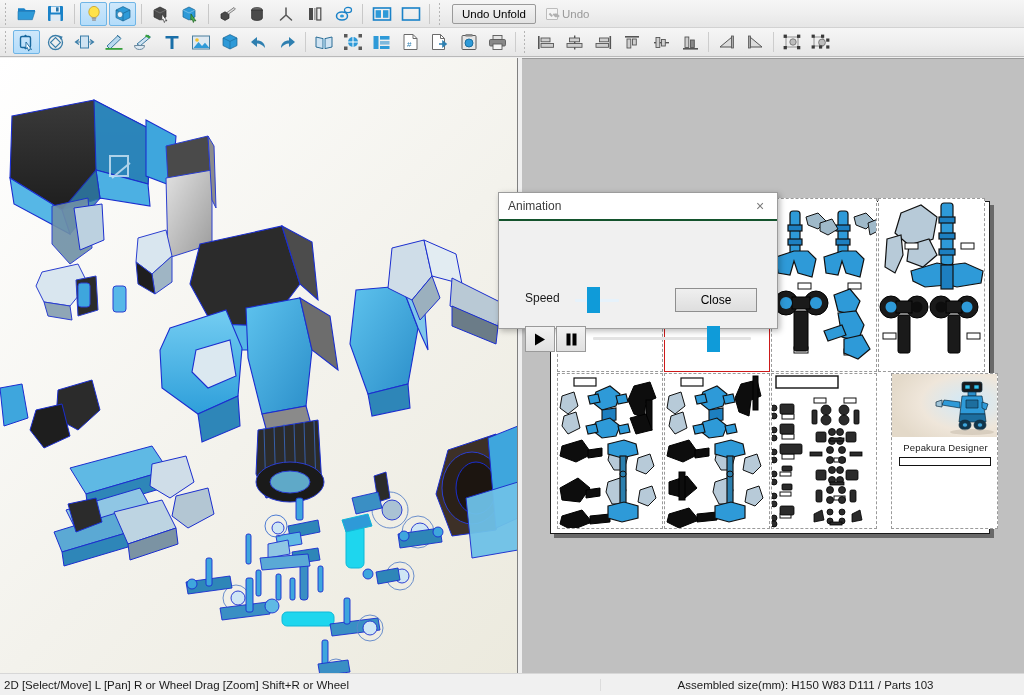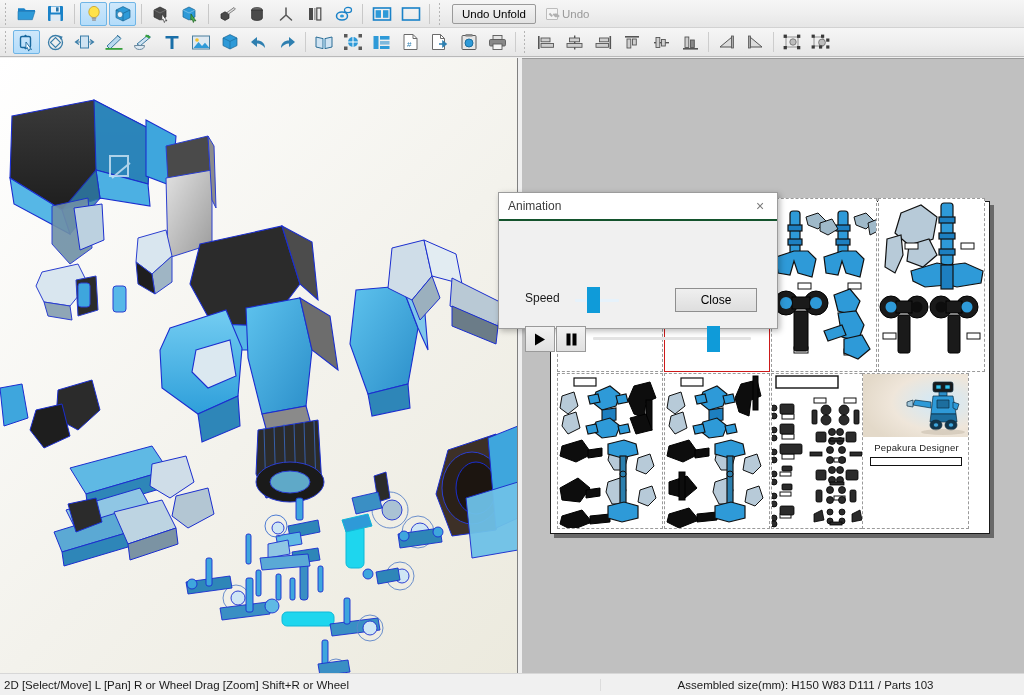--- a/index.html
+++ b/index.html
@@ -979,21 +979,21 @@
                 <circle cx="58" cy="147" r="3"></circle>
               <circle cx="70" cy="138" r="3"></circle>
                 <circle cx="70" cy="147" r="3"></circle>
               <rect x="58" y="64" width="14" height="3"></rect>
               <rect x="58" y="108" width="14" height="3"></rect>
               <rect x="58" y="148" width="12" height="3"></rect>
             </g>
           </svg>
         </div>
 
-        <div class="page-cell" style="left:305px; top:165px; width:107px; height:156px;text-decoration:underline;">
+        <div class="page-cell" style="left:334px; top:165px; width:107px; height:156px;text-decoration:underline;">
           <div style="position:absolute;left:0;top:0;width:107px;height:63px;overflow:hidden;">
             <svg width="107" height="63" viewBox="0 0 107 63">
               <defs>
                 <radialGradient id="bgGlow" cx="0.72" cy="0.45" r="0.75">
                   <stop offset="0" stop-color="#cfe9fa"></stop>
                     <stop offset="0.6" stop-color="#efe6da"></stop>
                     <stop offset="1" stop-color="#e3d9c9"></stop>
                 </radialGradient>
               </defs>
               <rect width="107" height="63" fill="url(#bgGlow)"></rect>

